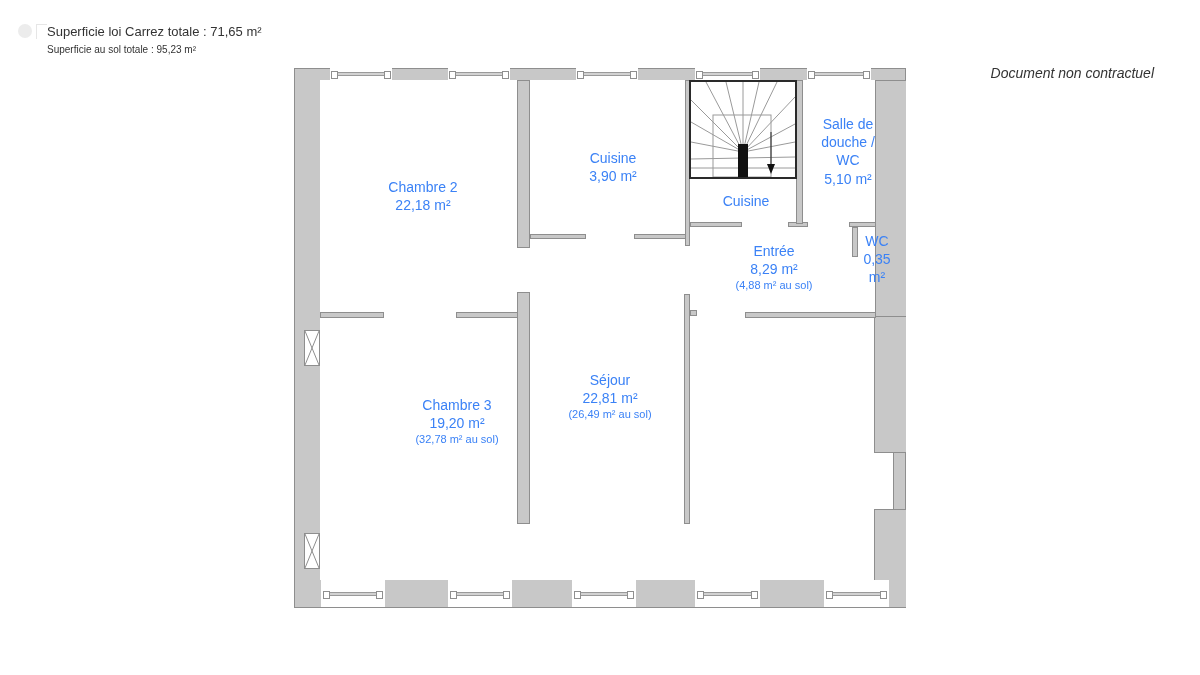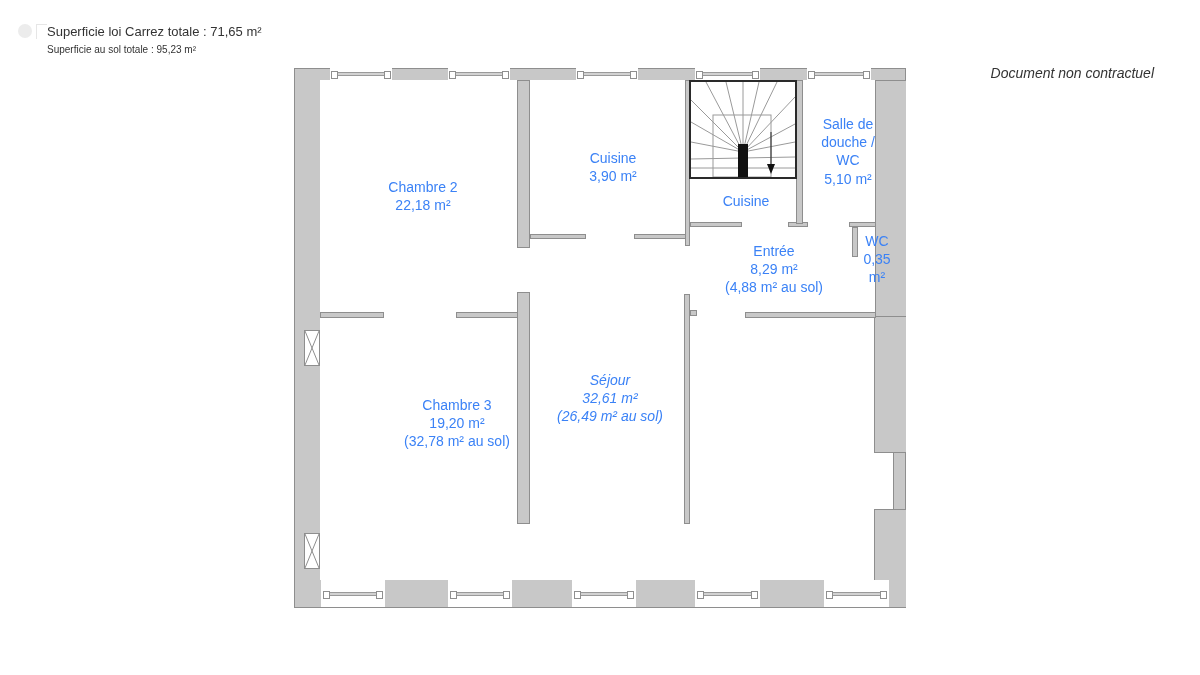--- a/index.html
+++ b/index.html
@@ -17,21 +17,21 @@
     .floor { position:absolute; background:#ffffff; }
     .win { position:absolute; background:#ffffff; }
     .winbar { position:absolute; height:4px; background:#d2d2d2; border:1px solid #9a9a9a; box-sizing:border-box; }
     .winbar::before, .winbar::after { content:""; position:absolute; top:-2px; width:5px; height:6px;
         background:#fff; border:1px solid #8f8f8f; }
     .winbar::before { left:-3px; } .winbar::after { right:-3px; }
     .vent { position:absolute; width:16px; height:36px; background:#fff; border:1px solid #8e8e8e; box-sizing:border-box; }
     .label { position:absolute; text-align:center; transform:translateX(-50%); line-height:1.3; color:#3b82f6; }
     .label .name { font-size:14px; }
     .label .area { font-size:14px; }
-    .label .sol { font-size:14px; }
+    .label .sol { font-size:11px; }
     .stairs { position:absolute; left:689px; top:80px; width:108px; height:99px;
               border:2px solid #2a2a2a; box-sizing:border-box; background:#fff; }
   </style>
 </head>
 <body>
 
 <div class="wm"></div>
 <div class="wm2"></div>
 
 <div class="hdr1">Superficie loi Carrez totale :  71,65 m²</div>
@@ -154,23 +154,23 @@
   <div class="label" style="left:774px;top:242px;">
     <div class="name">Entrée</div>
     <div class="area">8,29 m²</div>
     <div class="sol">(4,88 m² au sol)</div>
   </div>
   <div class="label" style="left:877px;top:232px;">
     <div class="name">WC</div>
     <div class="area">0,35</div>
     <div class="area">m²</div>
   </div>
-  <div class="label" style="left:610px;top:371px;font-style:italic;">
+  <div class="label" style="left:610px;top:371px;">
     <div class="name">Séjour</div>
-    <div class="area">32,61 m²</div>
+    <div class="area">22,81 m²</div>
     <div class="sol">(26,49 m² au sol)</div>
   </div>
   <div class="label" style="left:420px;top:396px;margin-left:37px;">
     <div class="name">Chambre 3</div>
     <div class="area">19,20 m²</div>
     <div class="sol">(32,78 m² au sol)</div>
   </div>
 </div>
 
 </body></html>

